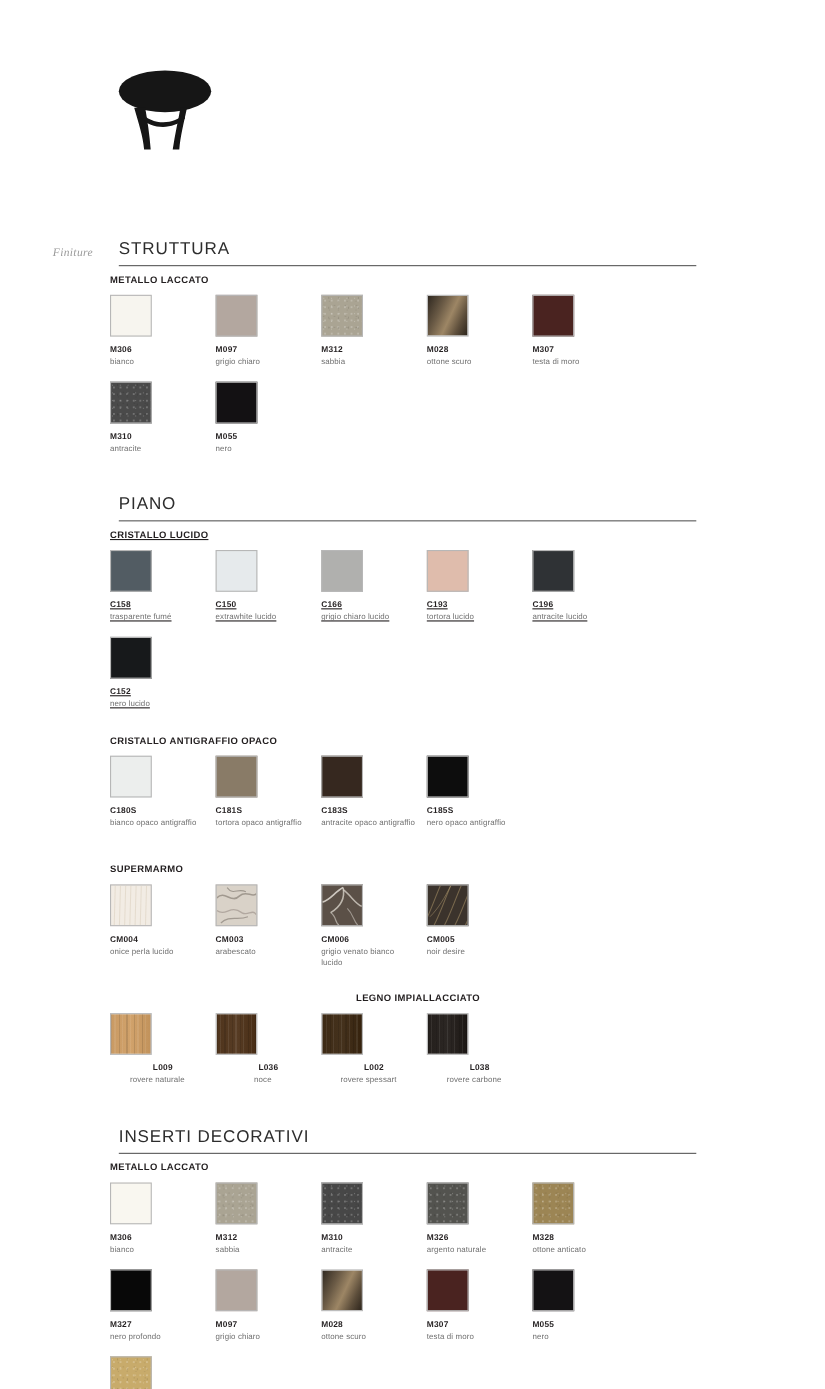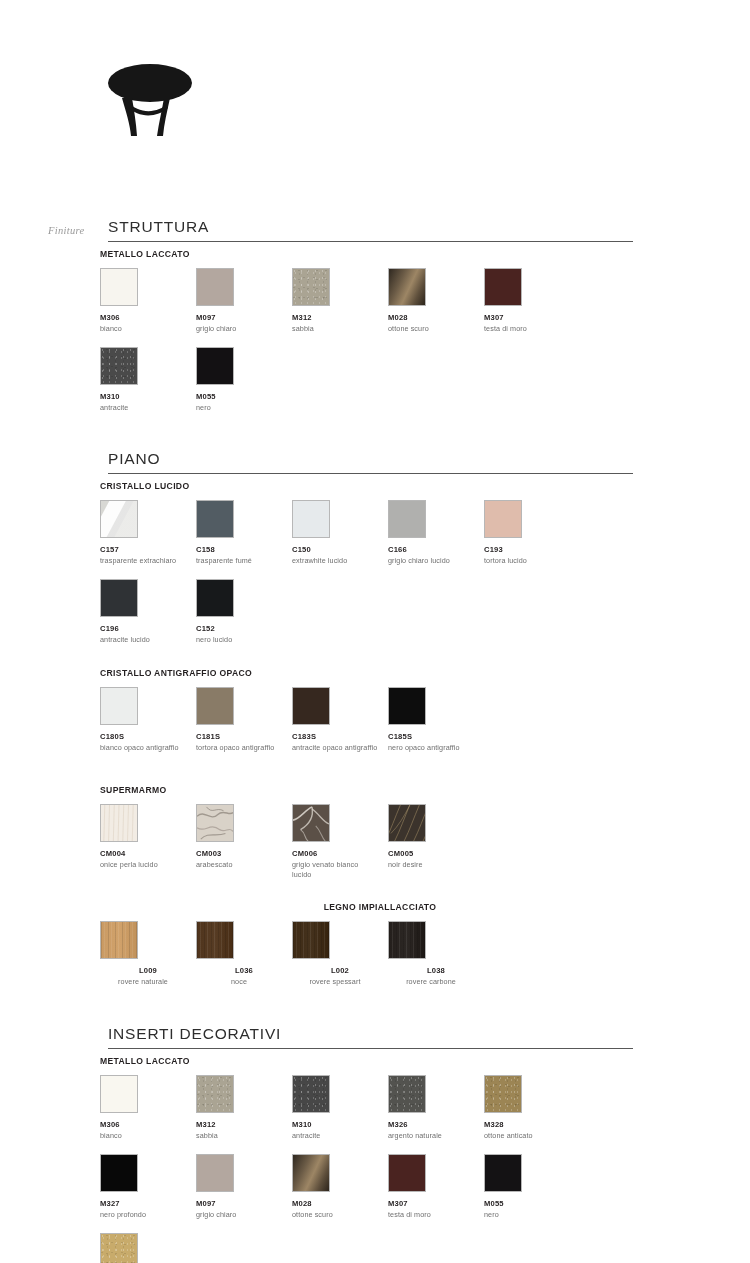--- a/index.html
+++ b/index.html
@@ -137,28 +137,23 @@
             <div class="sw" style="background: rgb(19, 17, 19);"></div>
             <div class="sw-code">M055</div>
             <div class="sw-desc">nero</div>
           </div>
         </div>
       </div>
       <div class="section" style="top: 450px;">
         <div class="section-title">PIANO</div>
         <div class="section-rule"></div>
       </div>
-      <div class="group" style="top: 481px;">
+      <div class="group" style="top: 481px; text-decoration: underline;">
         <div class="group-title">CRISTALLO LUCIDO</div>
         <div class="grid">
-          <div class="cell">
-            <div class="sw tex-glass" style="background: rgb(216, 216, 212);"></div>
-            <div class="sw-code">C157</div>
-            <div class="sw-desc">trasparente extrachiaro</div>
-          </div>
           <div class="cell">
             <div class="sw" style="background: rgb(82, 92, 99);"></div>
             <div class="sw-code">C158</div>
             <div class="sw-desc">trasparente fumé</div>
           </div>
           <div class="cell">
             <div class="sw" style="background: rgb(230, 234, 236);"></div>
             <div class="sw-code">C150</div>
             <div class="sw-desc">extrawhite lucido</div>
           </div>

